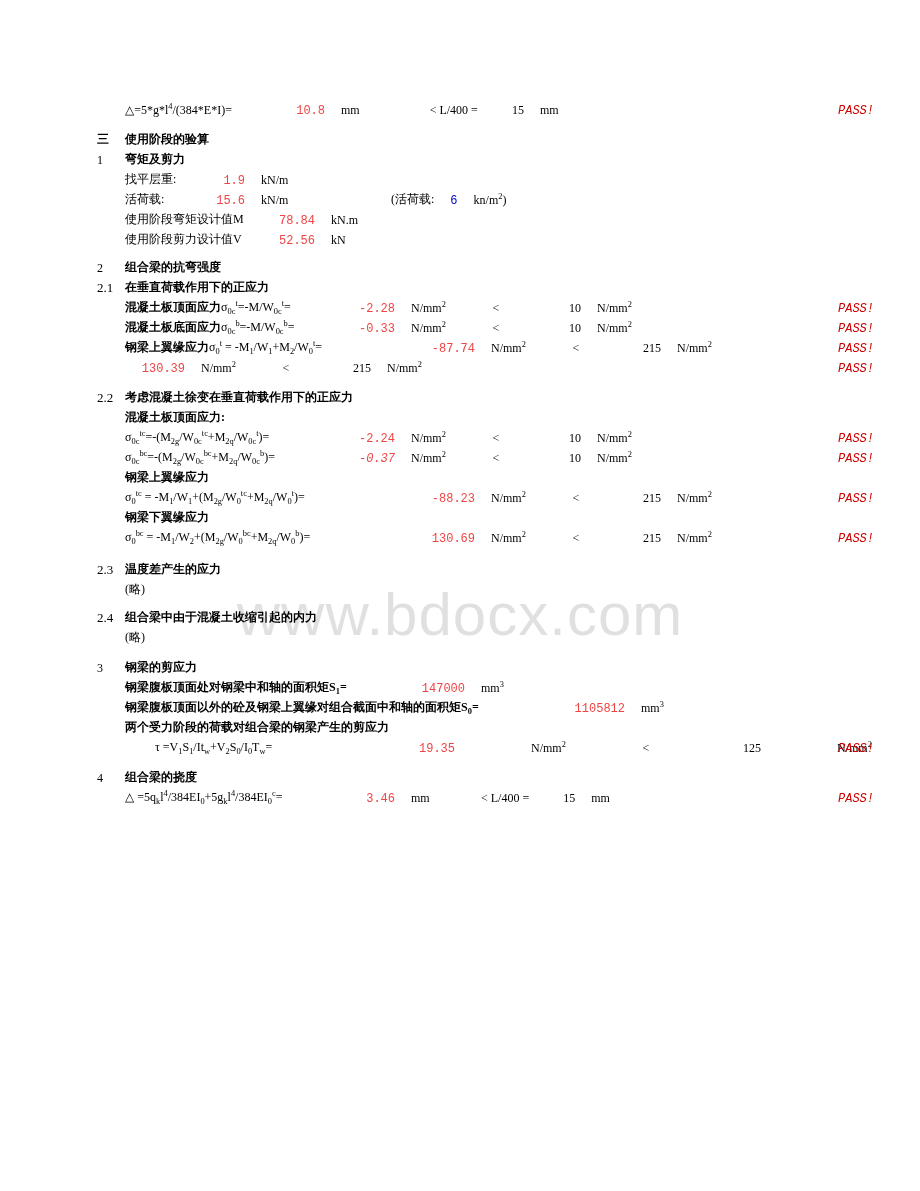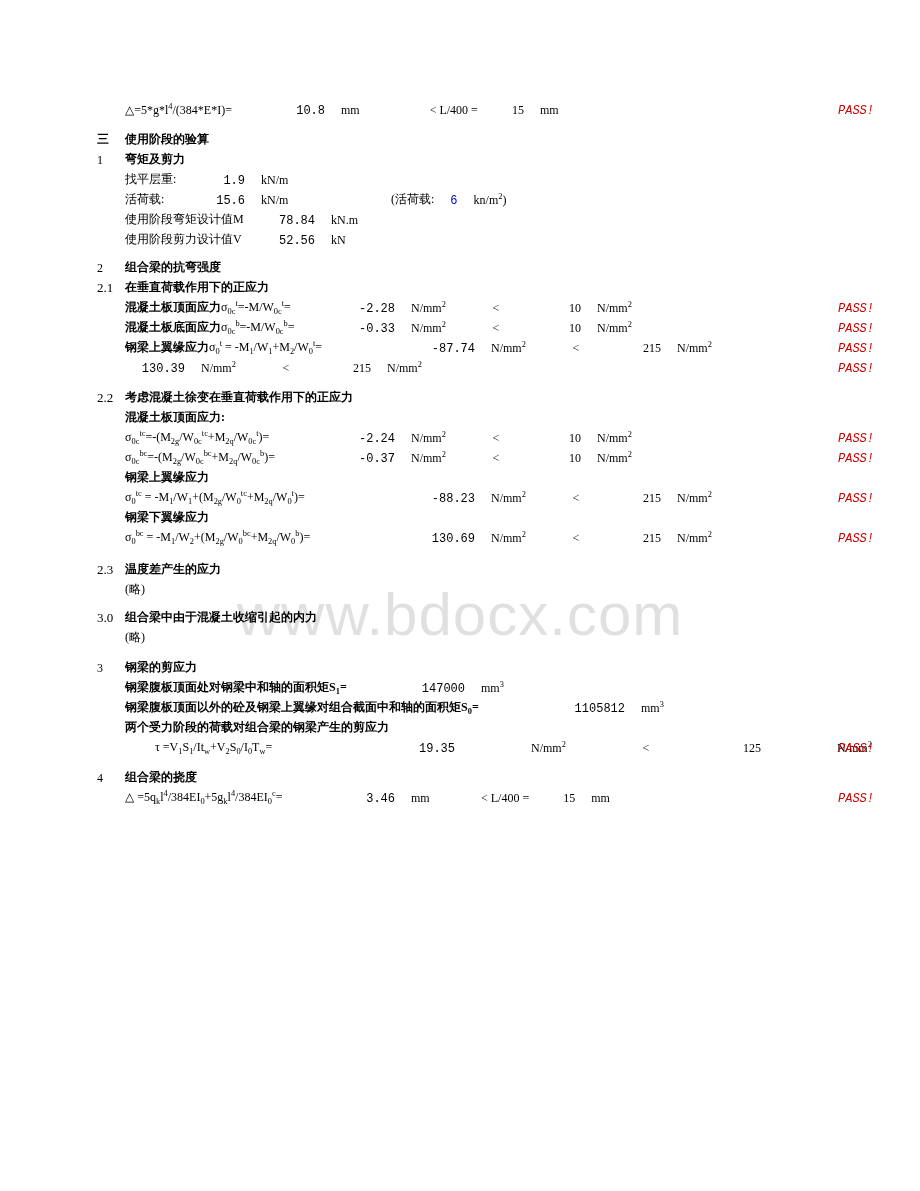--- a/index.html
+++ b/index.html
@@ -24,21 +24,21 @@
     margin-bottom: 2px;
     flex-wrap: nowrap;
     margin-left: 27px;
   }
   .idx { width: 28px; flex-shrink: 0; font-family: "SimSun","宋体",serif; }
   .idx-sub { width: 28px; flex-shrink: 0; font-size: 13px; }
   .label { font-family: "SimSun","宋体",serif; }
   .bold { font-weight: bold; }
   .serif { font-family: "Times New Roman", serif; }
   .unit { font-family: "Times New Roman", serif; }
-  .green { color: #000000; font-family: "Courier New", monospace; }
+  .green { color: #ef4444; font-family: "Courier New", monospace; }
   .blue { color: #0000cc; font-family: "Courier New", monospace; }
   .red { color: #cc0000; font-family: "Courier New", monospace; font-style: italic; font-weight: normal; }
   .formula { font-family: "Times New Roman", serif; white-space: nowrap; }
   sup { font-size: 0.7em; }
   sub { font-size: 0.7em; }
   .pass-col { position: absolute; right: 6px; }
   .c1 { width: 28px; flex-shrink:0; }
   .watermark {
     position: absolute;
     top: 580px;
@@ -219,21 +219,21 @@
   <span class="sp16"></span>
   <span class="unit">N/mm<sup>2</sup></span>
   <span class="red pass-col">PASS!</span>
 </div>
 
 <div class="row" style="position:relative;">
   <span class="c1"></span>
   <span class="formula" style="width:220px;">
     σ<sub>0c</sub><sup>bc</sup>=-(M<sub>2g</sub>/W<sub>0c</sub><sup>bc</sup>+M<sub>2q</sub>/W<sub>0c</sub><sup>b</sup>)=
   </span>
-  <span class="green colval" style="width:50px;">-0.37</span>
+  <span class="green colval" style="width:50px;font-style:italic;">-0.37</span>
   <span class="sp16"></span>
   <span class="unit" style="width:60px;display:inline-block;">N/mm<sup>2</sup></span>
   <span style="width:50px;display:inline-block;text-align:center;" class="serif">&lt;</span>
   <span class="serif colval" style="width:60px;">10</span>
   <span class="sp16"></span>
   <span class="unit">N/mm<sup>2</sup></span>
   <span class="red pass-col">PASS!</span>
 </div>
 
 <div class="row">
@@ -281,21 +281,21 @@
   <span class="label bold">温度差产生的应力</span>
 </div>
 <div class="row">
   <span class="c1"></span>
   <span class="label">(略)</span>
 </div>
 
 <div style="height:8px;"></div>
 
 <div class="row">
-  <span class="idx-sub">3.0</span>
+  <span class="idx-sub">2.4</span>
   <span class="label bold">组合梁中由于混凝土收缩引起的内力</span>
 </div>
 <div class="row">
   <span class="c1"></span>
   <span class="label">(略)</span>
 </div>
 
 <div style="height:10px;"></div>
 
 <div class="row">

